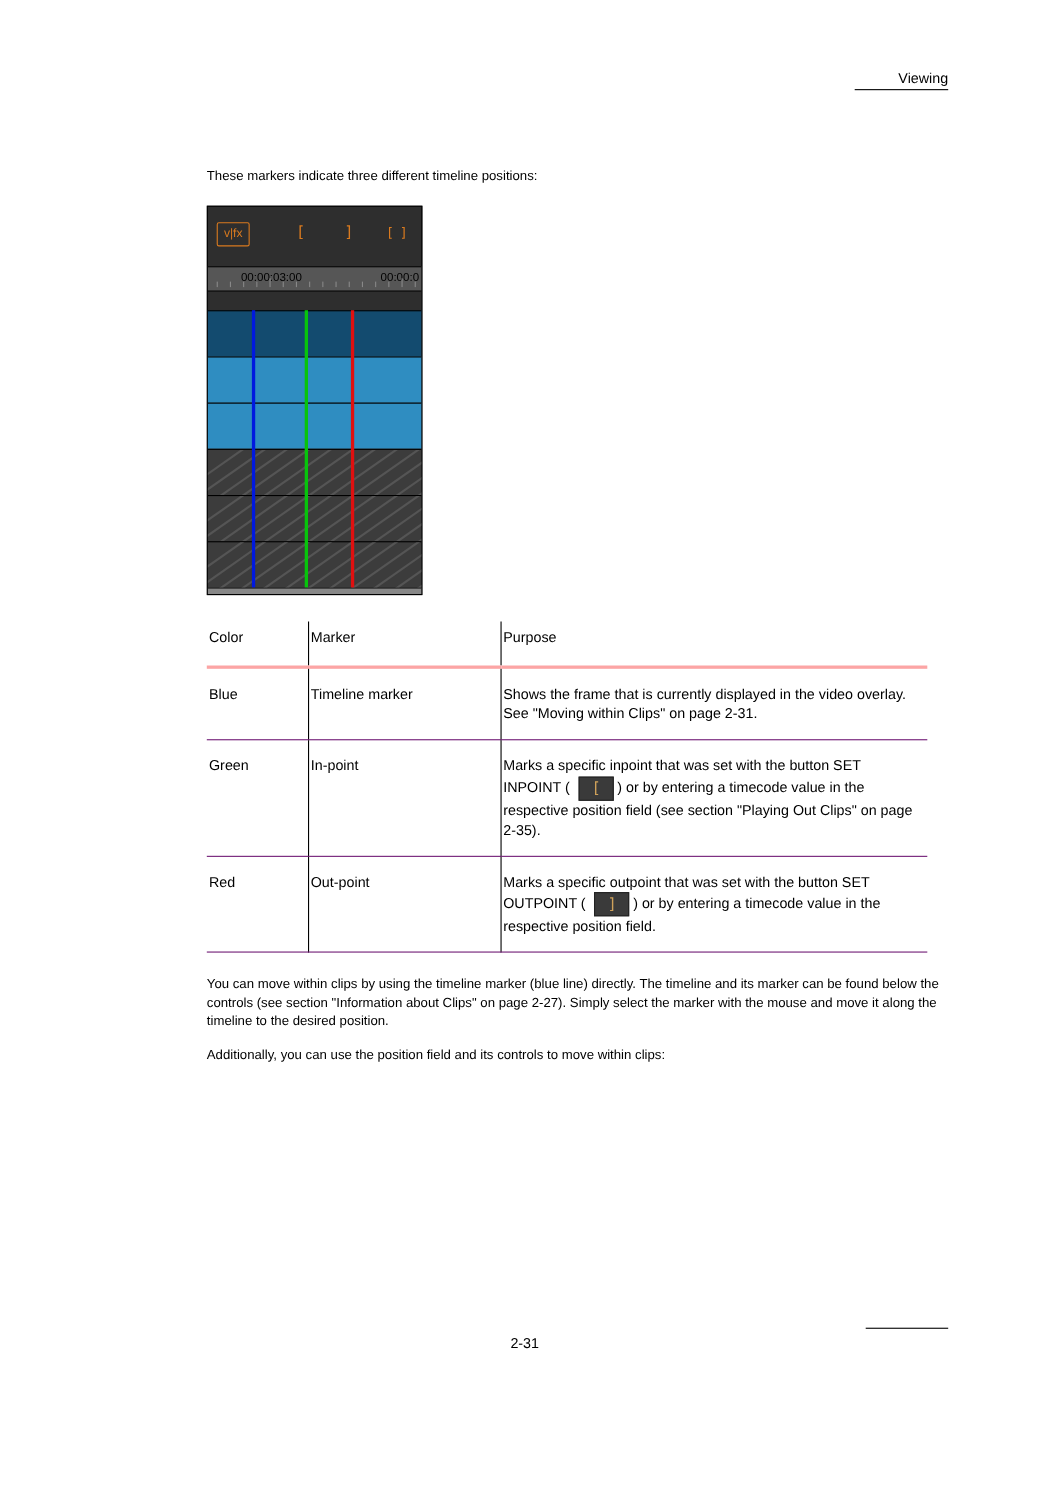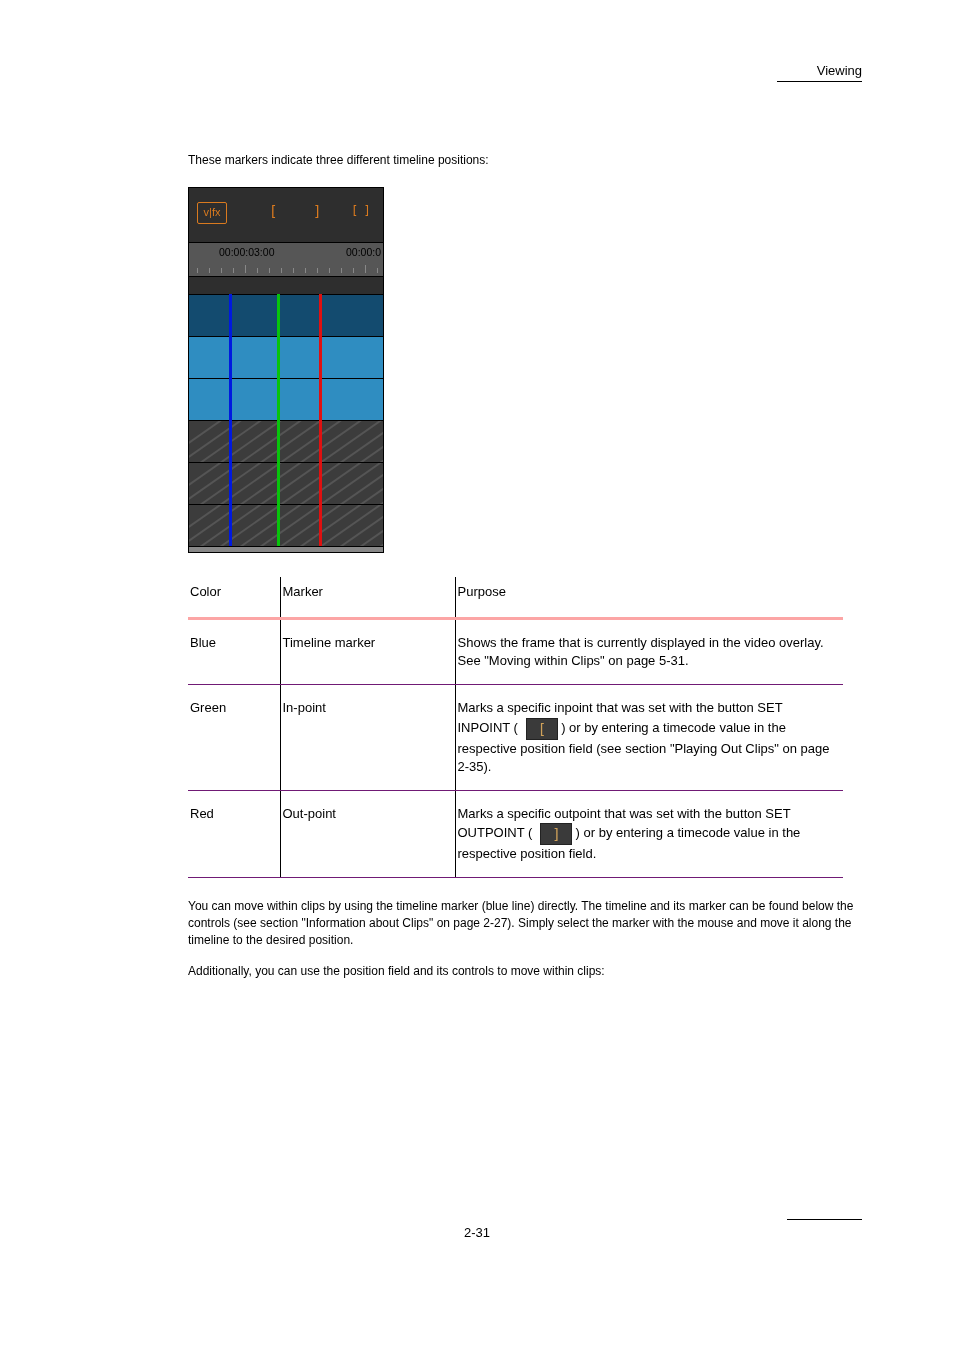--- a/index.html
+++ b/index.html
@@ -15,21 +15,21 @@
 
   .section-heading { font-size: 14px; font-weight: bold; margin: 30px 0 14px 0; }
 
   
   .figure { width: 196px; margin: 18px 0 24px 96px; background: #2e2e2e; border: 1px solid #000; position: relative; }
   .fig-top { height: 54px; position: relative; }
   .btn-vfx { position: absolute; top: 14px; left: 8px; width: 30px; height: 22px; border: 1.5px solid #d97a1f; border-radius: 2px; color: #d97a1f; font-size: 11px; text-align: center; line-height: 19px; }
   .btn-in   { position: absolute; top: 14px; left: 80px;  color: #d97a1f; font-size: 14px; font-family: monospace; letter-spacing: -1px; }
   .btn-out  { position: absolute; top: 14px; left: 124px; color: #d97a1f; font-size: 14px; font-family: monospace; letter-spacing: -1px; }
   .btn-inout{ position: absolute; top: 15px; left: 162px; color: #d97a1f; font-size: 12px; font-family: monospace; letter-spacing: -1px; }
-  .fig-ruler { height: 34px; background: #565656; position: relative; border-top: 1px solid #000; }
+  .fig-ruler { height: 22px; background: #565656; position: relative; border-top: 1px solid #000; }
   .tc1 { position: absolute; top: 2px; left: 30px; color: #000; font-size: 10.5px; }
   .tc2 { position: absolute; top: 2px; right: 2px; color: #000; font-size: 10.5px; }
   .ticks { position: absolute; bottom: 3px; left: 0; right: 0; height: 6px; }
   .ticks span { position: absolute; bottom: 0; width: 1px; height: 5px; background: #888; }
   .fig-gap { height: 18px; background: #2e2e2e; border-top: 1px solid #000; }
   .track { height: 42px; border-top: 1px solid #000; position: relative; }
   .track.darkblue { background: #134b6f; }
   .track.blue { background: #2f8dc1; }
   .track.hatched { background: #3c3c3c; overflow: hidden; }
   .hatch-lines { position: absolute; inset: 0; }
@@ -160,21 +160,21 @@
         <tr>
           <th class="col-divider-r">Color</th>
           <th class="col-divider-r">Marker</th>
           <th>Purpose</th>
         </tr>
       </thead>
       <tbody>
         <tr>
           <td class="col-divider-r">Blue</td>
           <td class="col-divider-r">Timeline marker</td>
-          <td>Shows the frame that is currently displayed in the video overlay. See "Moving within Clips" on page 5-31.</td>
+          <td>Shows the frame that is currently displayed in the video overlay. See "Moving within Clips" on page 2-31.</td>
         </tr>
         <tr>
           <td class="col-divider-r">Green</td>
           <td class="col-divider-r">In-point</td>
           <td>
             <span>Marks a specific inpoint that was set with the button SET INPOINT ( </span><span class="mini-icon">[</span><span> ) or by entering a timecode value in the respective position field (see section "Playing Out Clips" on page 2-35).</span>
           </td>
         </tr>
         <tr>
           <td class="col-divider-r">Red</td>

